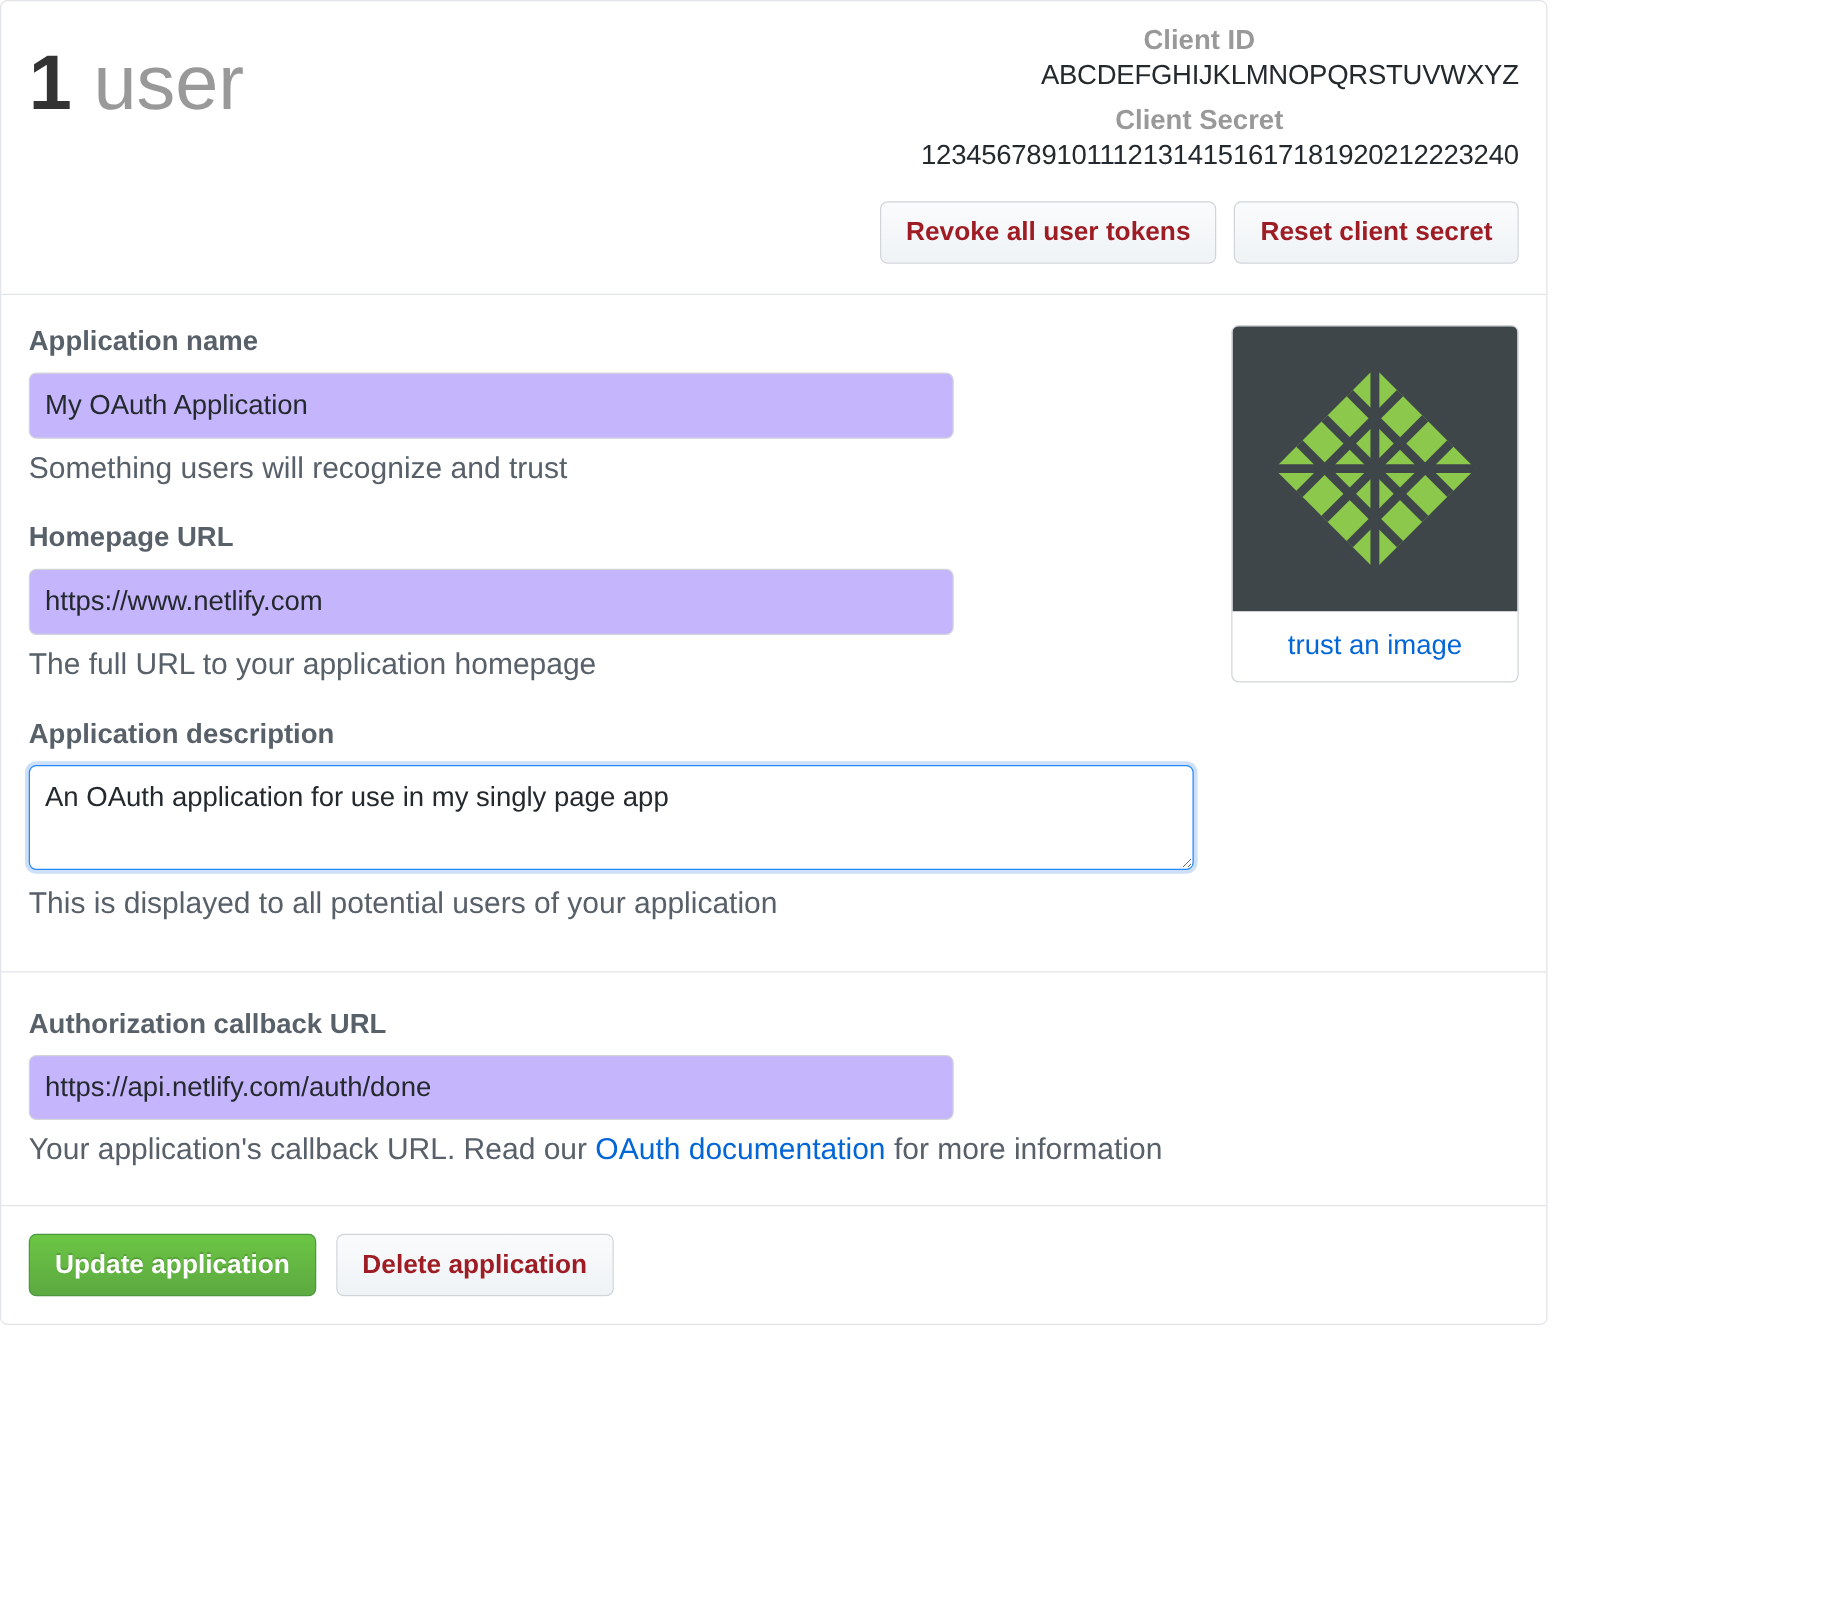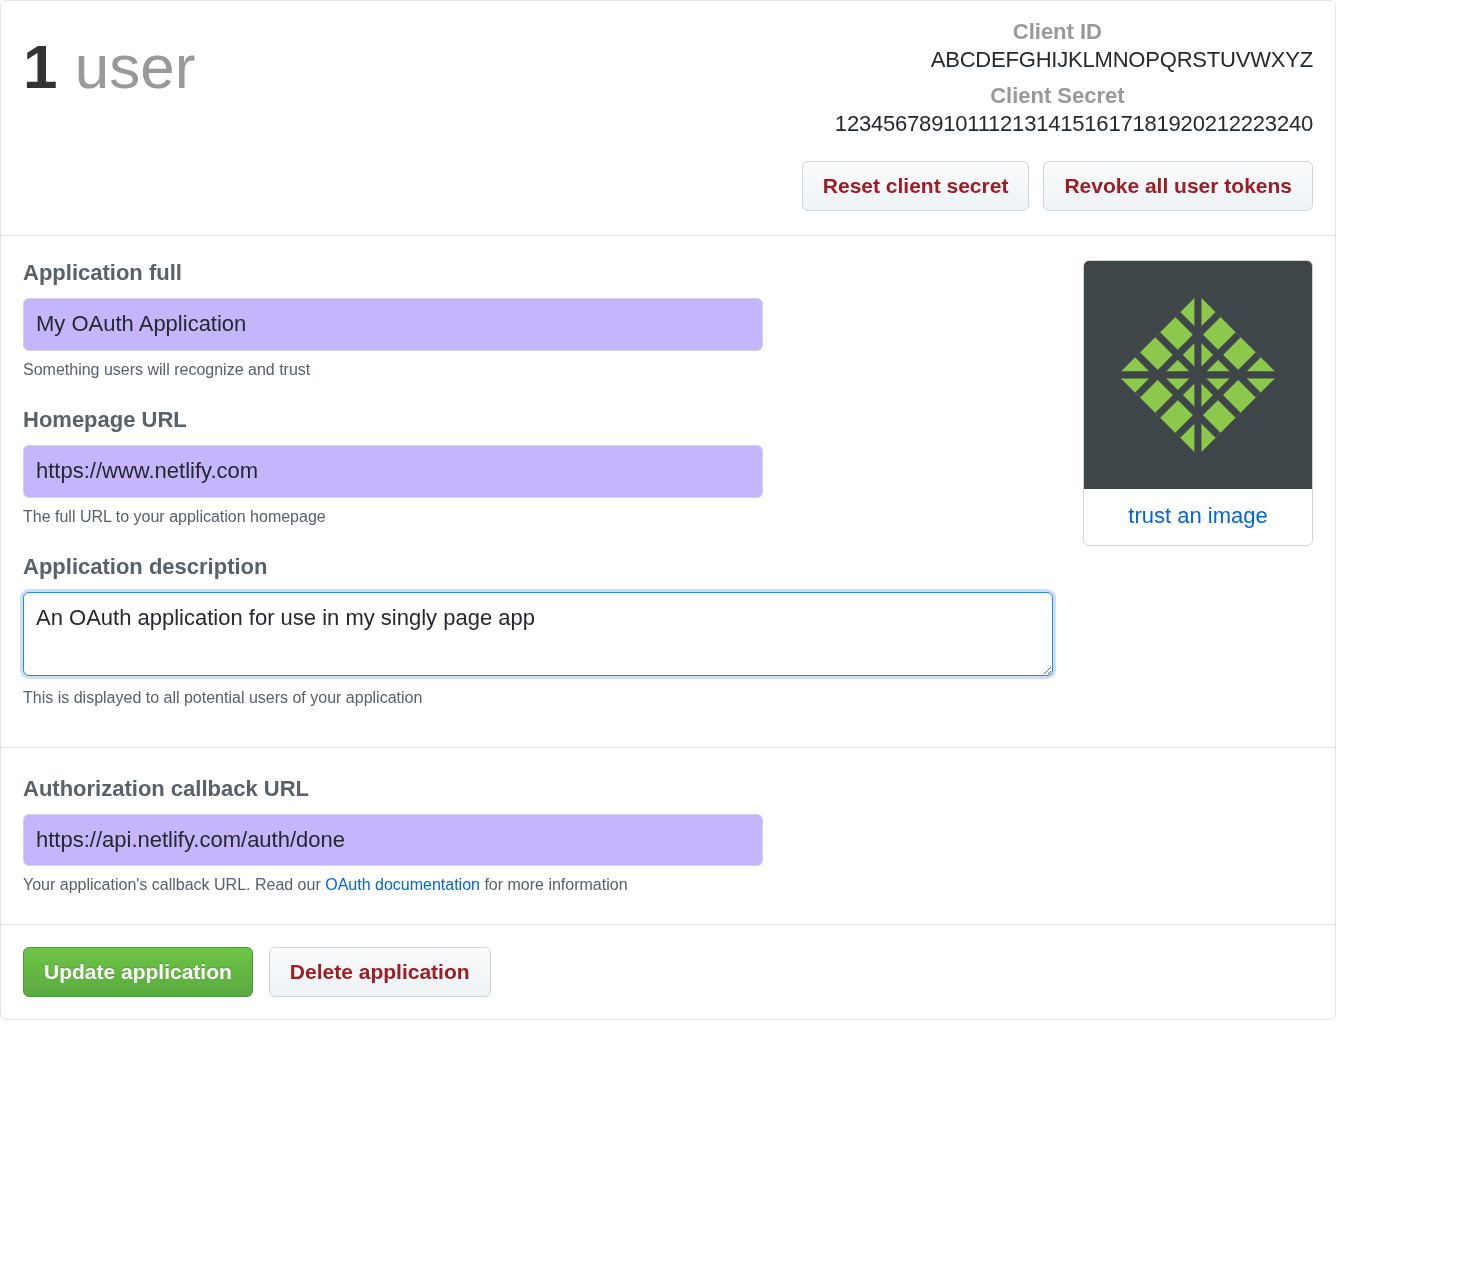--- a/index.html
+++ b/index.html
@@ -5,21 +5,21 @@
   * { box-sizing: border-box; }
   body {
     margin: 0;
     padding: 0;
     font-family: -apple-system, BlinkMacSystemFont, "Segoe UI", Helvetica, Arial, sans-serif;
     background: #fff;
     color: #24292e;
     font-size: 14px;
   }
   .container {
-    width: 1336px;
+    width: 1238px;
     border: 1px solid #e1e4e8;
     border-radius: 6px;
     margin: 0;
     background: #fff;
   }
   
   .header-section {
     display: flex;
     justify-content: space-between;
     padding: 18px 22px 24px 22px;
@@ -118,21 +118,21 @@
     min-height: 84px;
     font-family: inherit;
   }
   textarea.input.focused {
     background: #fff;
     border-color: #2188ff;
     box-shadow: 0 0 0 3px rgba(3,102,214,0.2);
     outline: none;
   }
   .help {
-    font-size: 16px;
+    font-size: 24px;
     color: #586069;
     margin-top: 10px;
   }
   .help a { color: #0366d6; text-decoration: none; }
   .logo-card {
     border: 1px solid #d1d5da;
     border-radius: 6px;
     overflow: hidden;
     background: #fff;
   }
@@ -174,31 +174,31 @@
     <div class="user-count">
       <span class="num">1</span>
       <span>user</span>
     </div>
     <div class="client-block">
       <div class="client-label">Client ID</div>
       <div class="client-value">ABCDEFGHIJKLMNOPQRSTUVWXYZ</div>
       <div class="client-label">Client Secret</div>
       <div class="client-value">1234567891011121314151617181920212223240</div>
       <div class="danger-buttons">
+        <button class="btn btn-danger-outline">Revoke all user tokens</button>
         <button class="btn btn-danger-outline">Reset client secret</button>
-        <button class="btn btn-danger-outline">Revoke all user tokens</button>
       </div>
     </div>
   </div>
 
   <div class="form-body">
     <div class="fields-col">
 
       <div class="form-group">
-        <label class="form-label">Application full</label>
+        <label class="form-label">Application name</label>
         <input class="input" type="text" value="My OAuth Application" style="">
         <div class="help">Something users will recognize and trust</div>
       </div>
 
       <div class="form-group">
         <label class="form-label">Homepage URL</label>
         <input class="input" type="text" value="https://www.netlify.com" style="">
         <div class="help">The full URL to your application homepage</div>
       </div>
 

